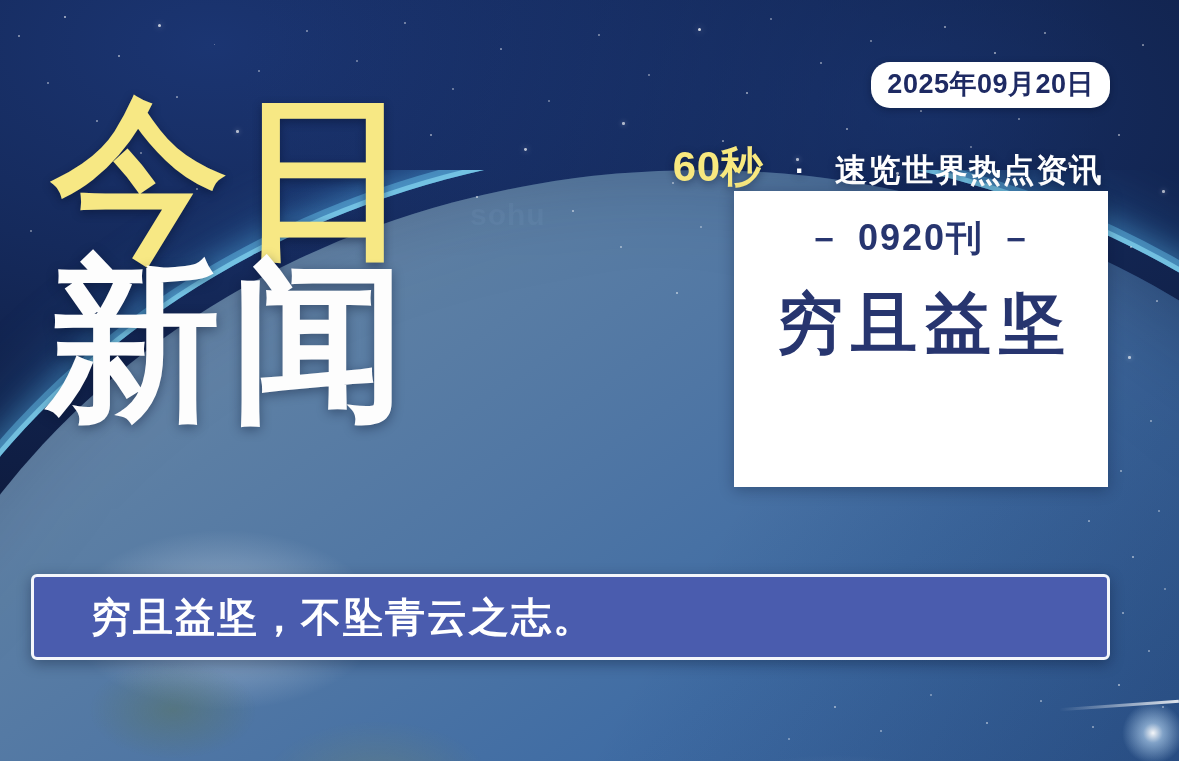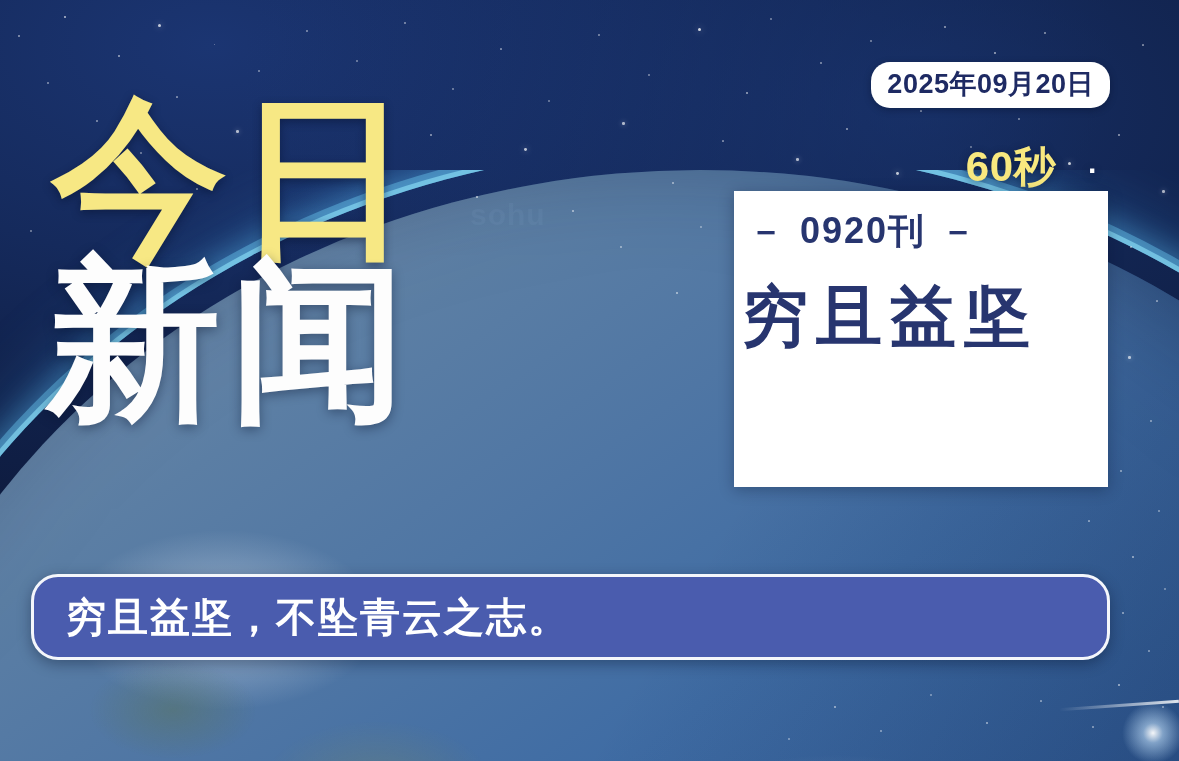--- a/index.html
+++ b/index.html
@@ -187,23 +187,23 @@
 
   
   .info-card{
     position:absolute;
     left:734px; top:191px;
     width:374px; height:296px;
     background:#ffffff;
     color:#27356f;
     display:flex;
     flex-direction:column;
-    align-items:flex-start;
+    align-items:center;
     justify-content:flex-start;
-    padding-top:16px;
+    padding-top:23px;
     box-shadow:0 3px 14px rgba(4,12,35,.30);
   }
   .issue-line{
     font-size:36px;
     font-weight:700;
     letter-spacing:2px;
     color:#27356f;
     white-space:nowrap;
   }
   .issue-dash{ font-weight:700; padding:0 14px; }
@@ -224,24 +224,25 @@
     text-indent:8px;
   }
 
   
   .quote-bar{
     position:absolute;
     left:31px; top:574px;
     width:1079px; height:86px;
     background:#4a5cae;
     border:3px solid #f4f6fb;
-    border-radius:27px;
+    border-radius:6px;
     display:flex;
     align-items:center;
     box-shadow:0 4px 14px rgba(4,12,35,.35);
+    padding-left:25px;
   }
   .quote-text{
     color:#ffffff;
     font-size:40px;
     font-weight:700;
     letter-spacing:2px;
     padding-left:32px;
     white-space:nowrap;
   }
 </style>
@@ -345,20 +346,21 @@
   <div class="title-block">
     <div class="title-line title-jinri">今日</div>
     <div class="title-line title-xinwen">新闻</div>
   </div>
 
   <div class="date-pill">2025年09月20日</div>
 
   <div class="headline">
     <span class="headline-60">60秒</span>
     <span class="headline-dot">·</span>
+    <span class="headline-rest">速览世界热点资讯</span>
   </div>
 
   <div class="info-card">
     <div class="issue-line">
       <span class="issue-dash">－</span><span>0920刊</span><span class="issue-dash">－</span>
     </div>
     <div class="lunar">穷且益坚</div>
   </div>
 
   <div class="quote-bar">

